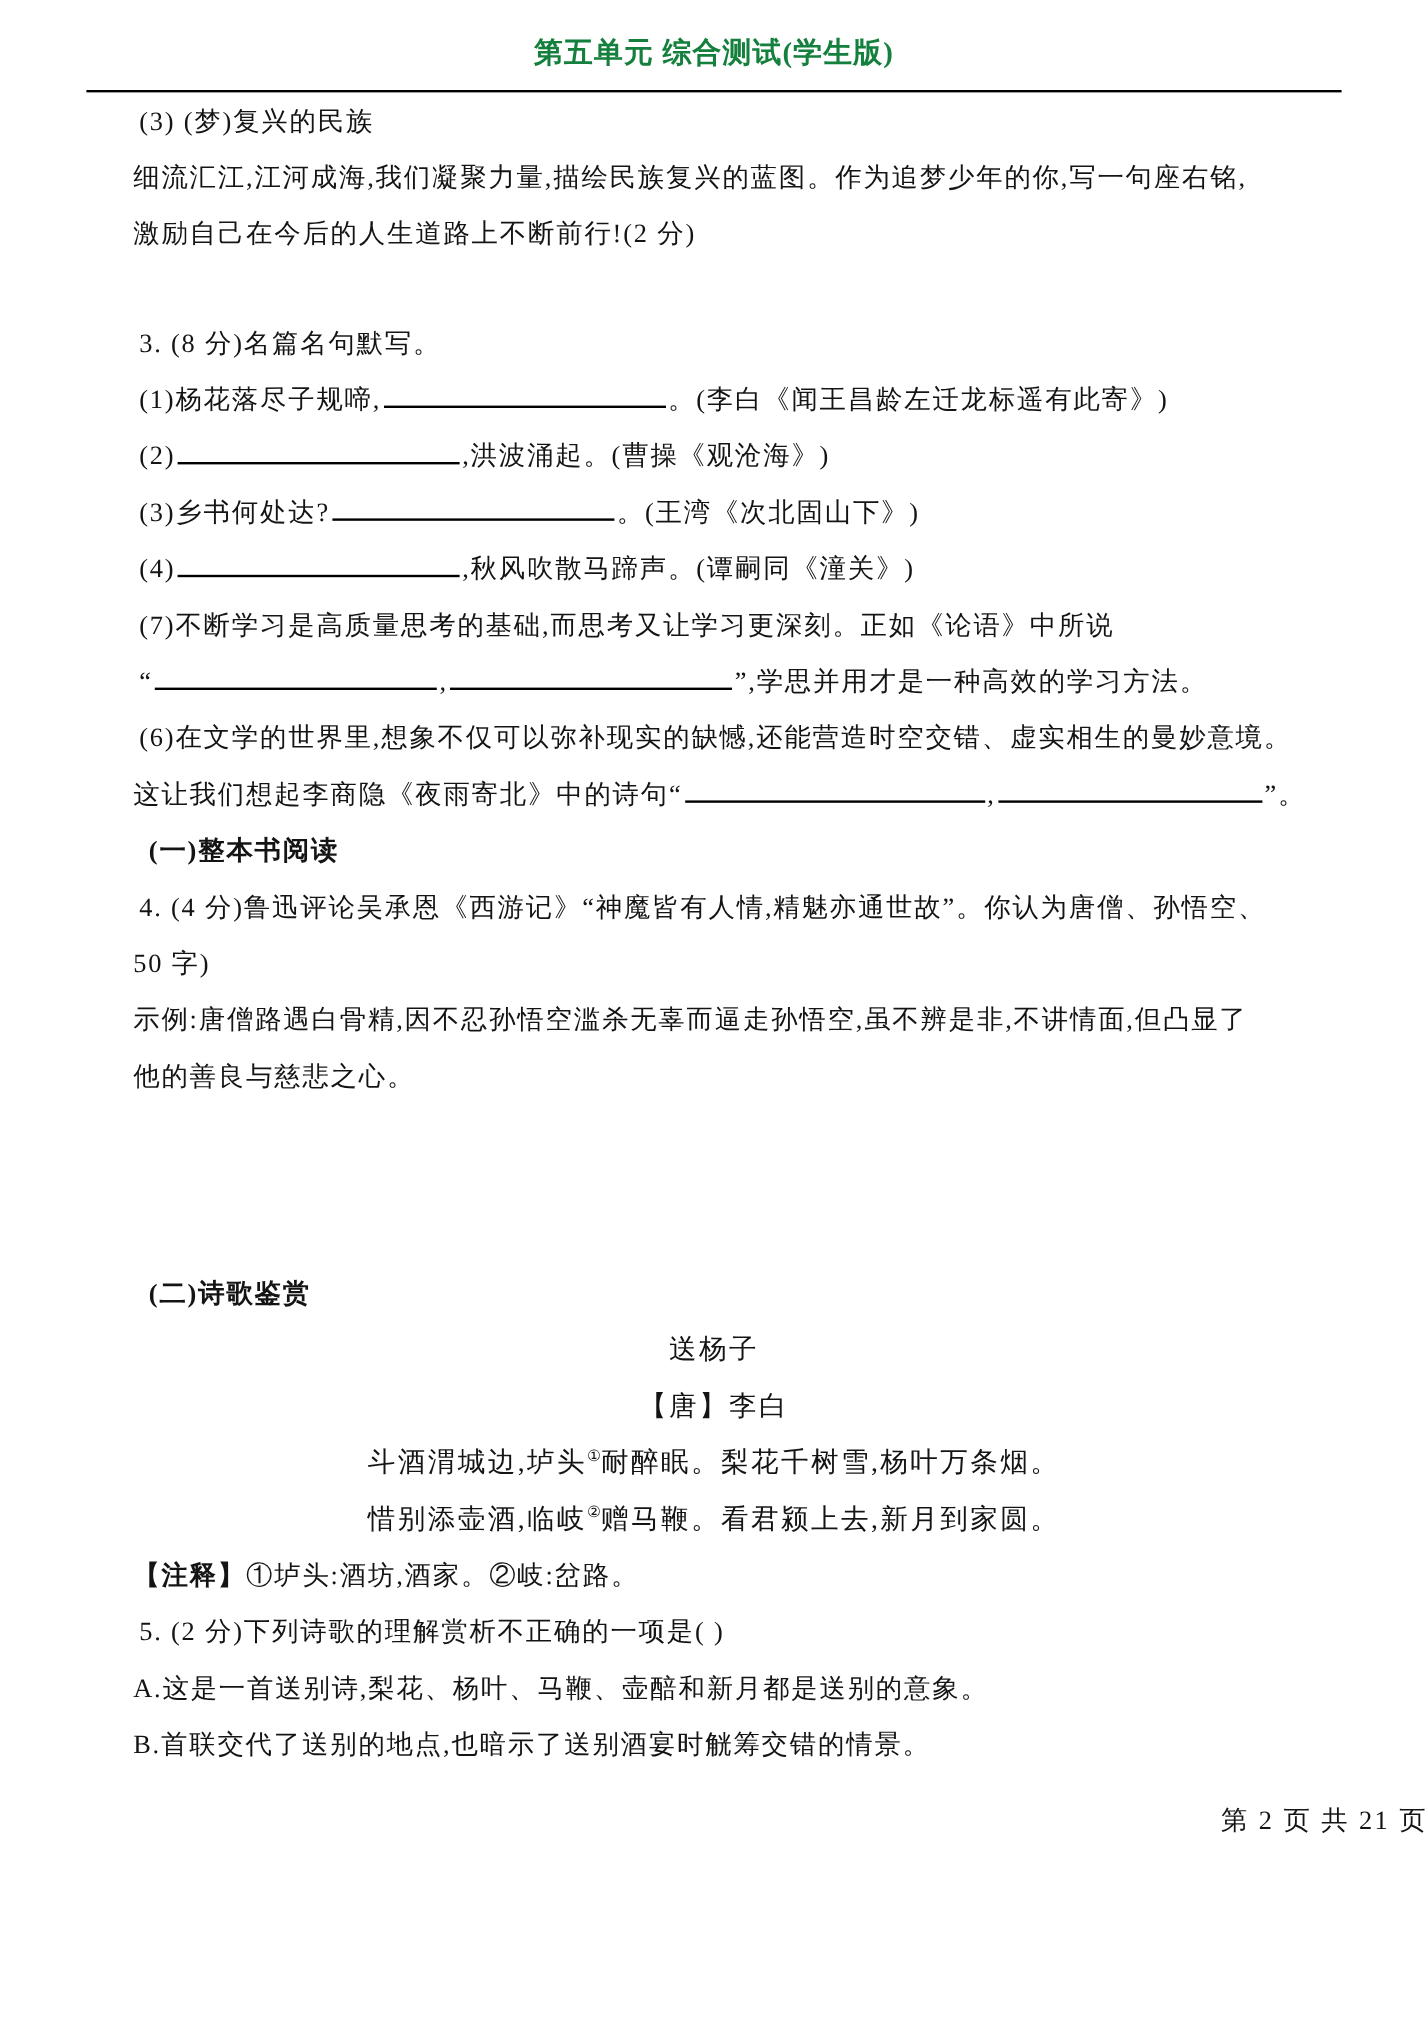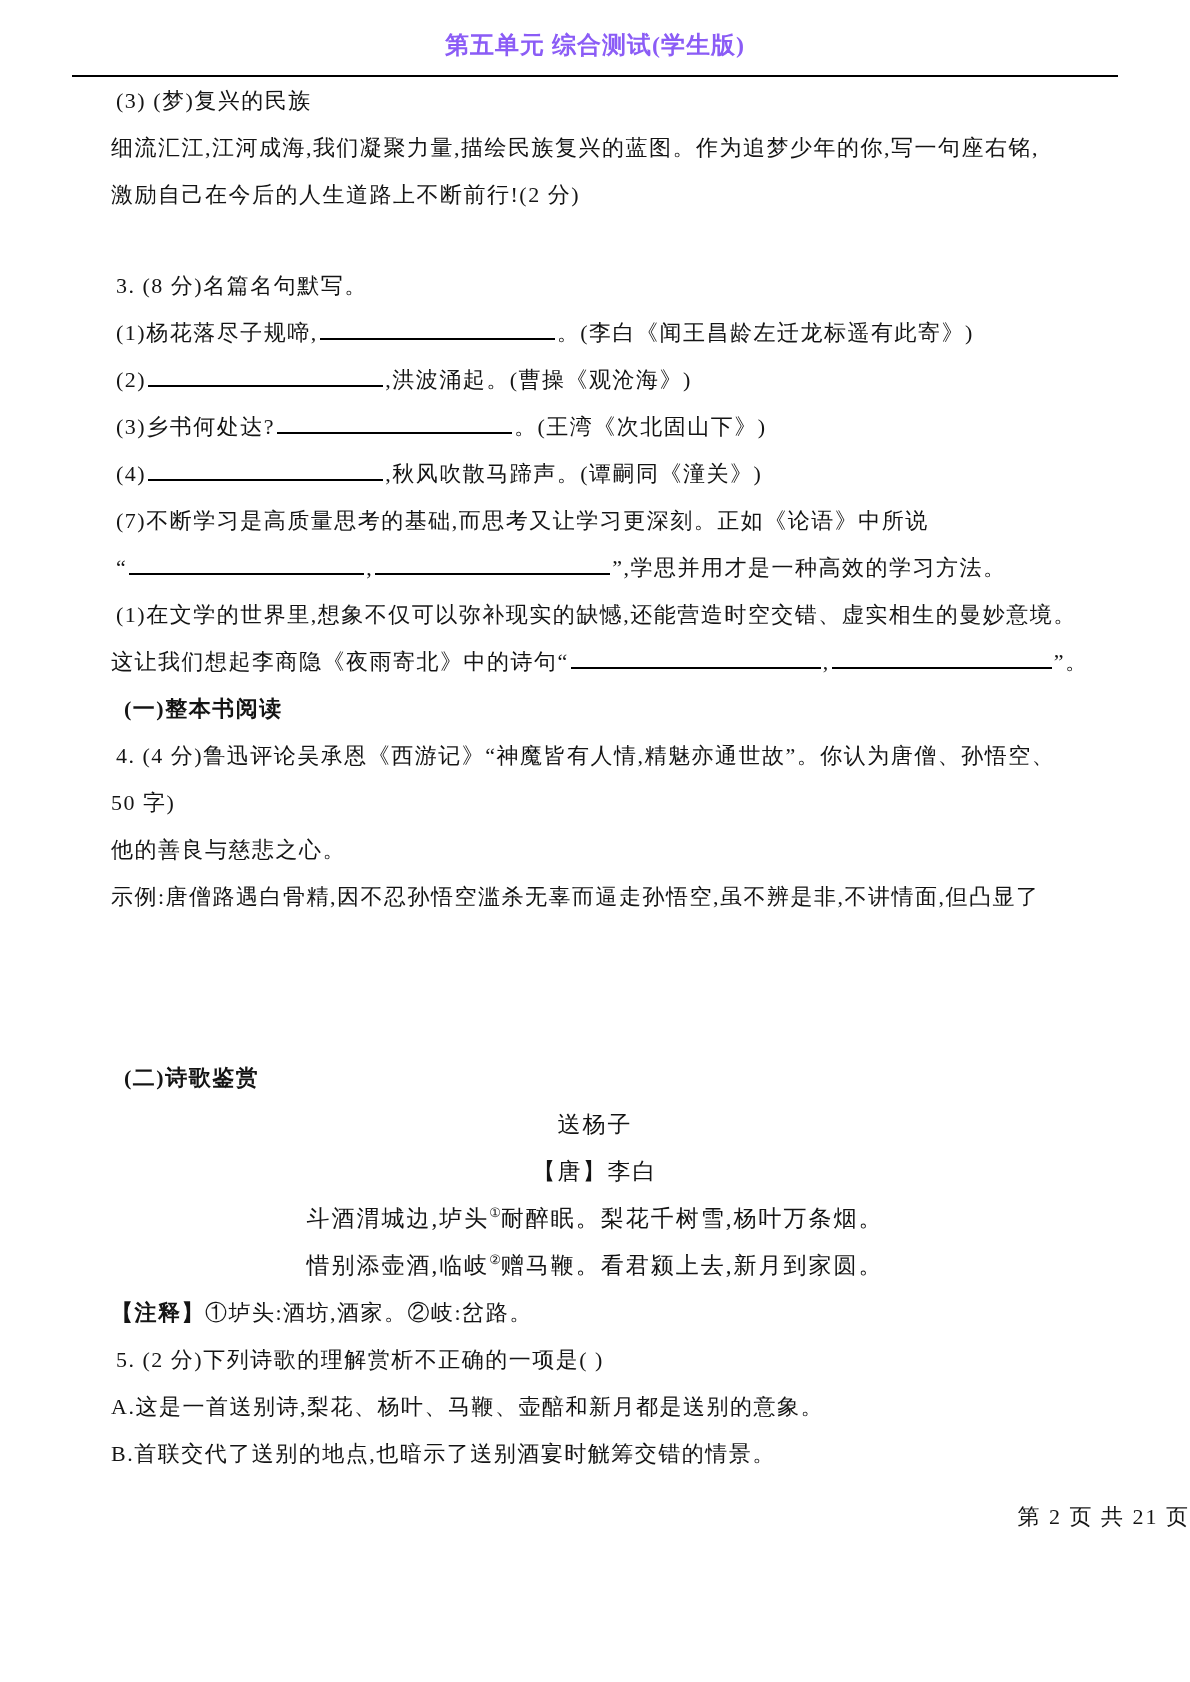--- a/index.html
+++ b/index.html
@@ -12,21 +12,21 @@
     font-family: "Liberation Serif", "DejaVu Serif", serif;
     overflow: hidden;
   }
   .header-title {
     padding-top: 22px;
     text-align: center;
     font-size: 24px;
     font-weight: bold;
     line-height: 47px;
     letter-spacing: 1px;
-    color: #8b5cf6;
+    color: #15803d;
   }
   .header-rule {
     border: none;
     border-top: 2px solid #000;
     margin: 6px 72px 0 72px;
   }
   .content { padding: 0 111px; }
   .line {
     font-size: 22px;
     line-height: 47px;
@@ -94,32 +94,32 @@
     <div class="line ind1">
       <span>(4)</span><span class="blank"></span><span>,秋风吹散马蹄声。(谭嗣同《潼关》)</span>
     </div>
 
     <div class="line ind1">(7)不断学习是高质量思考的基础,而思考又让学习更深刻。正如《论语》中所说</div>
 
     <div class="line ind1">
       <span>“</span><span class="blank"></span><span>,</span><span class="blank"></span><span>”,学思并用才是一种高效的学习方法。</span>
     </div>
 
-    <div class="line ind1">(1)在文学的世界里,想象不仅可以弥补现实的缺憾,还能营造时空交错、虚实相生的曼妙意境。</div>
+    <div class="line ind1">(6)在文学的世界里,想象不仅可以弥补现实的缺憾,还能营造时空交错、虚实相生的曼妙意境。</div>
 
     <div class="line">
       <span>这让我们想起李商隐《夜雨寄北》中的诗句“</span><span class="blank w250"></span><span>,</span><span class="blank w220"></span><span>”。</span>
     </div>
 
     <div class="line bold ind2">(一)整本书阅读</div>
 
     <div class="line ind1">4. (4 分)鲁迅评论吴承恩《西游记》“神魔皆有人情,精魅亦通世故”。你认为唐僧、孙悟空、</div>
     <div class="line">50 字)</div>
+    <div class="line">示例:唐僧路遇白骨精,因不忍孙悟空滥杀无辜而逼走孙悟空,虽不辨是非,不讲情面,但凸显了</div>
     <div class="line">他的善良与慈悲之心。</div>
-    <div class="line">示例:唐僧路遇白骨精,因不忍孙悟空滥杀无辜而逼走孙悟空,虽不辨是非,不讲情面,但凸显了</div>
 
     <div class="line bold ind2 mt-poemsec">(二)诗歌鉴赏</div>
 
     <div class="line center kai">送杨子</div>
     <div class="line center kai">【唐】李白</div>
 
     <div class="line center kai">
       <span>斗酒渭城边,垆头</span><sup class="note-ref">①</sup><span>耐醉眠。梨花千树雪,杨叶万条烟。</span>
     </div>
 

